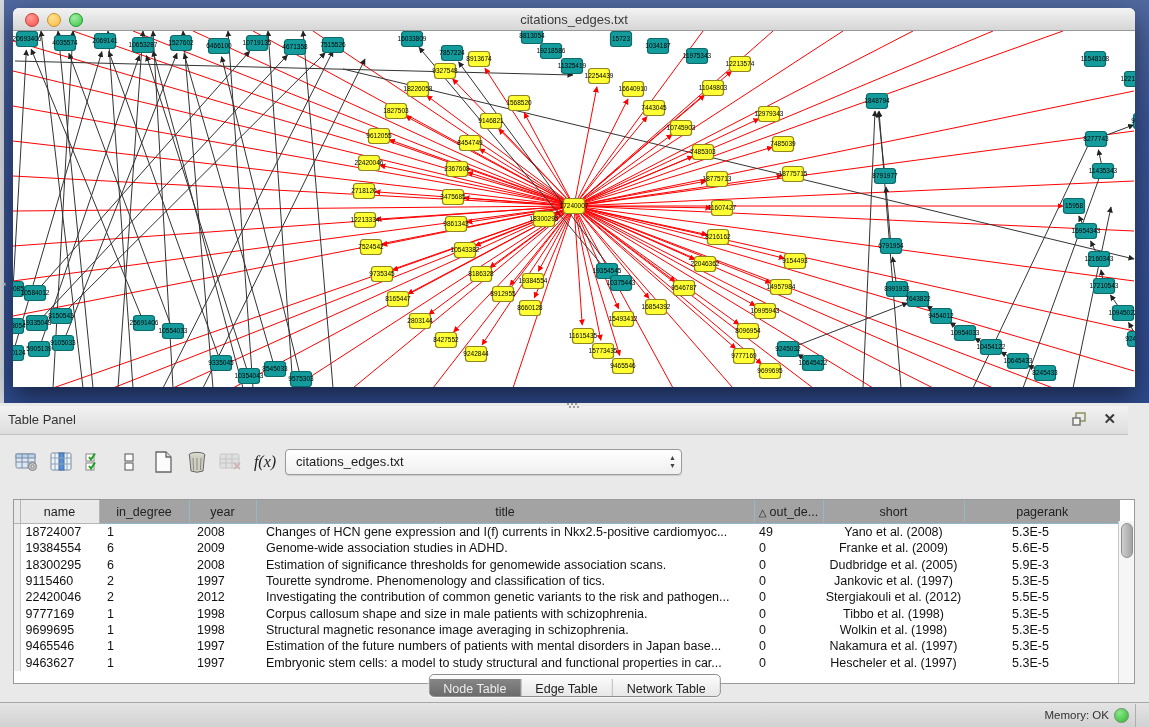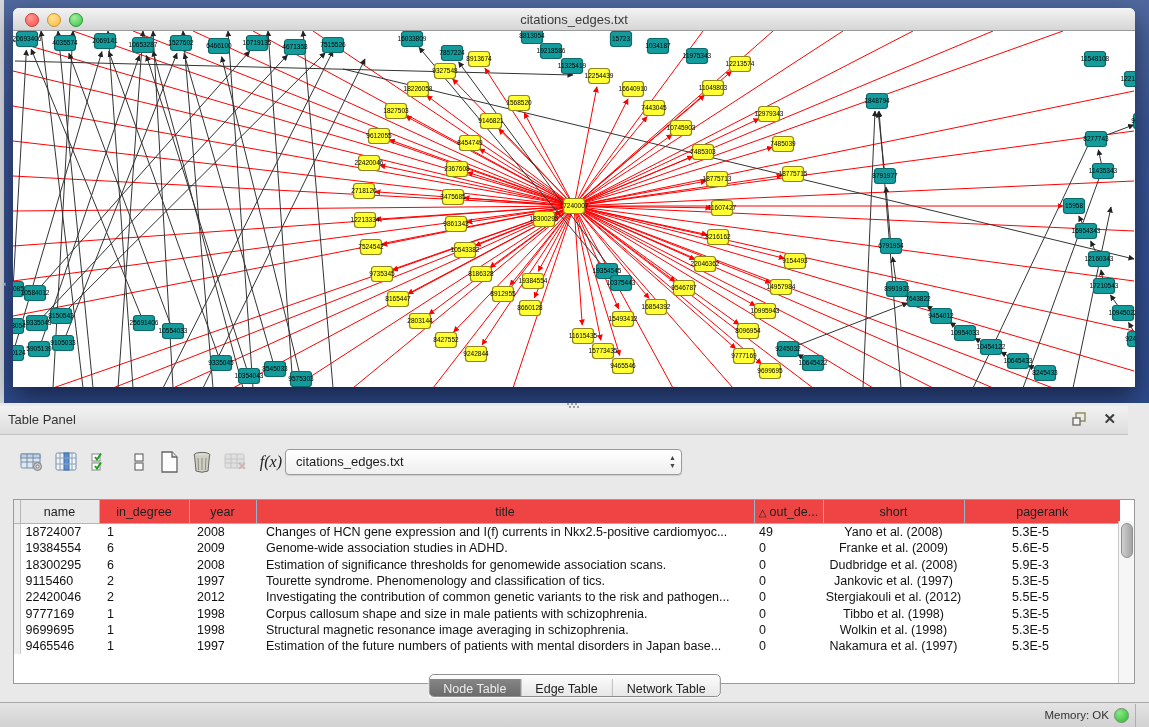--- a/index.html
+++ b/index.html
@@ -32,37 +32,37 @@
                 background:linear-gradient(180deg,#f2f2f2,#dddddd);
                 border-bottom:1px solid #c2c2c2;}
   .panel-title{position:absolute;left:8px;top:6px;font-size:13px;color:#333;}
   .splitter-grip{position:absolute;left:567px;top:-3px;width:14px;height:7px;opacity:.8;}
   .splitter-grip i{position:absolute;width:2px;height:2px;background:#6a6a6a;border-radius:50%;}
   .hdr-icons{position:absolute;right:12px;top:4px;display:flex;gap:16px;align-items:center;}
   .float-ic svg{display:block;}
   .close-ic{font-size:15px;font-weight:bold;color:#3a3a3a;line-height:18px;}
 
   .toolbar{position:absolute;left:10px;top:44px;height:30px;display:flex;align-items:center;}
-  .tbtn{width:34px;height:30px;display:flex;align-items:center;justify-content:flex-end;}
+  .tbtn{width:34px;height:30px;display:flex;align-items:center;justify-content:center;}
   .tbtn.disabled{opacity:.45;}
   .fx{font-family:"Liberation Serif",serif;font-style:italic;font-size:16px;color:#222;}
 
   .net-select{position:absolute;left:285px;top:46px;width:395px;height:24px;
               border:1px solid #9a9a9a;border-radius:4px;
               background:linear-gradient(180deg,#ffffff,#efefef);
               box-shadow:0 1px 1px rgba(0,0,0,.12);}
   .net-select .val{position:absolute;left:10px;top:4px;font-size:13px;color:#1c1c1c;}
   .net-select .stepper{position:absolute;right:5px;top:1px;font-size:7px;color:#444;
               line-height:8px;text-align:center;padding-top:3px;}
 
   .table-wrap{position:absolute;left:13px;top:84px;width:1122px;height:185px;
               background:#fff;border:1px solid #9a9a9a;box-sizing:border-box;margin-top:12px;}
   table.node-table{border-collapse:collapse;table-layout:fixed;width:1106px;}
   .node-table th{height:21px;font-size:12.5px;font-weight:normal;color:#222;
-                 background:#ef4444;border:1px solid #93b7cd;border-top:none;
+                 background:#a3a3a3;border:1px solid #93b7cd;border-top:none;
                  overflow:hidden;white-space:nowrap;}
   .node-table th.col-gutter,.node-table th.col-name{background:#e9e9e9;border-color:#b5b5b5;}
   .node-table th.col-gutter{border-left:none;}
   .node-table th.col-pagerank{border-right:none;}
   .node-table td{height:16.3px;font-size:12.5px;color:#111;padding:0;
                  overflow:hidden;white-space:nowrap;}
   .node-table td.col-gutter{background:#ededed;border-right:1px solid #cccccc;}
   .node-table td.col-name{padding-left:5px;}
   .node-table td.col-in_degree{padding-left:8px;}
   .node-table td.col-year{padding-left:8px;}
@@ -841,21 +841,21 @@
             <td class="col-short">Franke et al. (2009)</td>
             <td class="col-pagerank">5.6E-5</td>
           </tr>
           <tr>
             <td class="col-gutter"></td>
             <td class="col-name">18300295</td>
             <td class="col-in_degree">6</td>
             <td class="col-year">2008</td>
             <td class="col-title">Estimation of significance thresholds for genomewide association scans.</td>
             <td class="col-out_degree">0</td>
-            <td class="col-short">Dudbridge et al. (2008)</td>
+            <td class="col-short">Dudbridge et al. (2005)</td>
             <td class="col-pagerank">5.9E-3</td>
           </tr>
           <tr>
             <td class="col-gutter"></td>
             <td class="col-name">9115460</td>
             <td class="col-in_degree">2</td>
             <td class="col-year">1997</td>
             <td class="col-title">Tourette syndrome. Phenomenology and classification of tics.</td>
             <td class="col-out_degree">0</td>
             <td class="col-short">Jankovic et al. (1997)</td>
@@ -894,20 +894,30 @@
           <tr>
             <td class="col-gutter"></td>
             <td class="col-name">9465546</td>
             <td class="col-in_degree">1</td>
             <td class="col-year">1997</td>
             <td class="col-title">Estimation of the future numbers of patients with mental disorders in Japan base...</td>
             <td class="col-out_degree">0</td>
             <td class="col-short">Nakamura et al. (1997)</td>
             <td class="col-pagerank">5.3E-5</td>
           </tr>
+          <tr>
+            <td class="col-gutter"></td>
+            <td class="col-name">9463627</td>
+            <td class="col-in_degree">1</td>
+            <td class="col-year">1997</td>
+            <td class="col-title">Embryonic stem cells: a model to study structural and functional properties in car...</td>
+            <td class="col-out_degree">0</td>
+            <td class="col-short">Hescheler et al. (1997)</td>
+            <td class="col-pagerank">5.3E-5</td>
+          </tr>
         </tbody>
     </table>
     <div class="vscroll">
       <div class="vthumb"></div>
     </div>
   </div>
 
   <div class="segmented">
       <span class="seg active">Node Table</span>
       <span class="seg">Edge Table</span>

